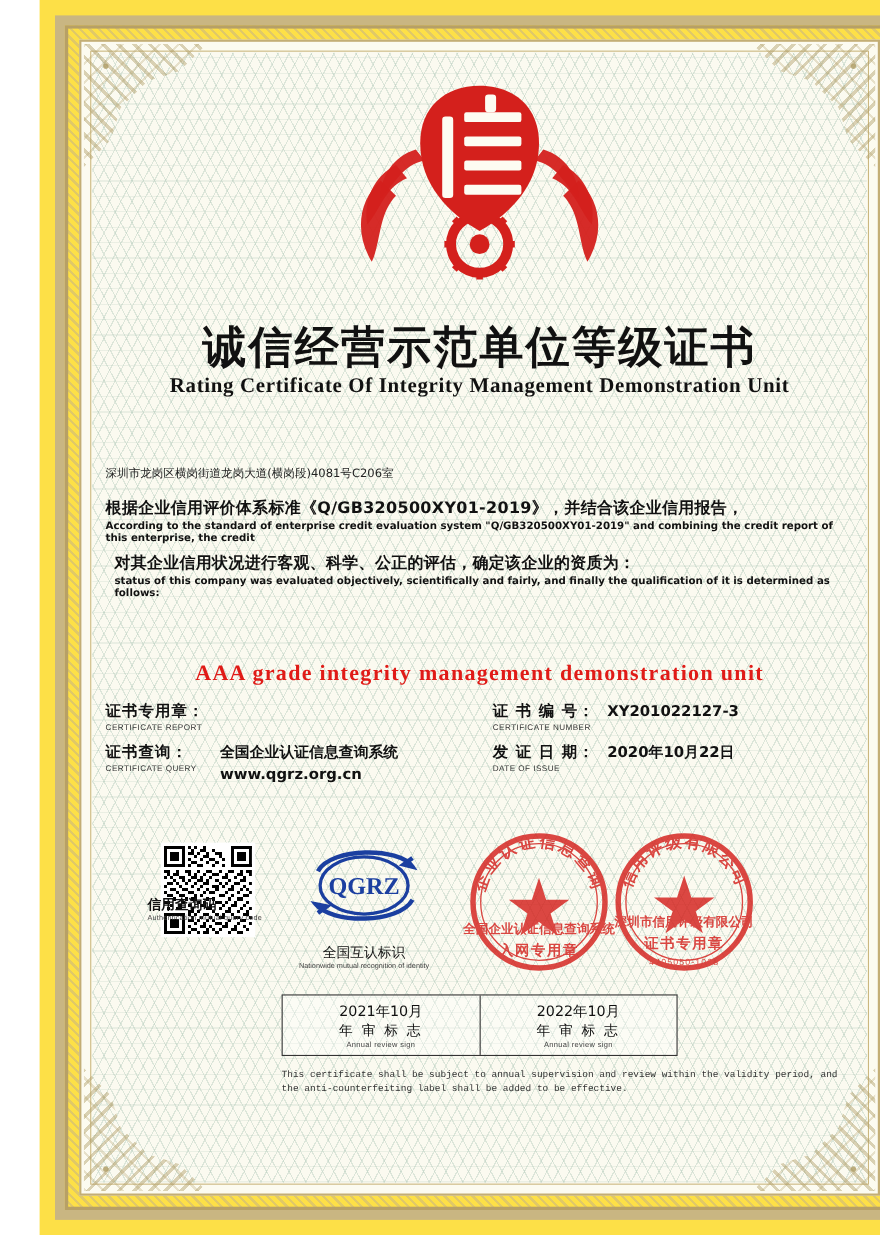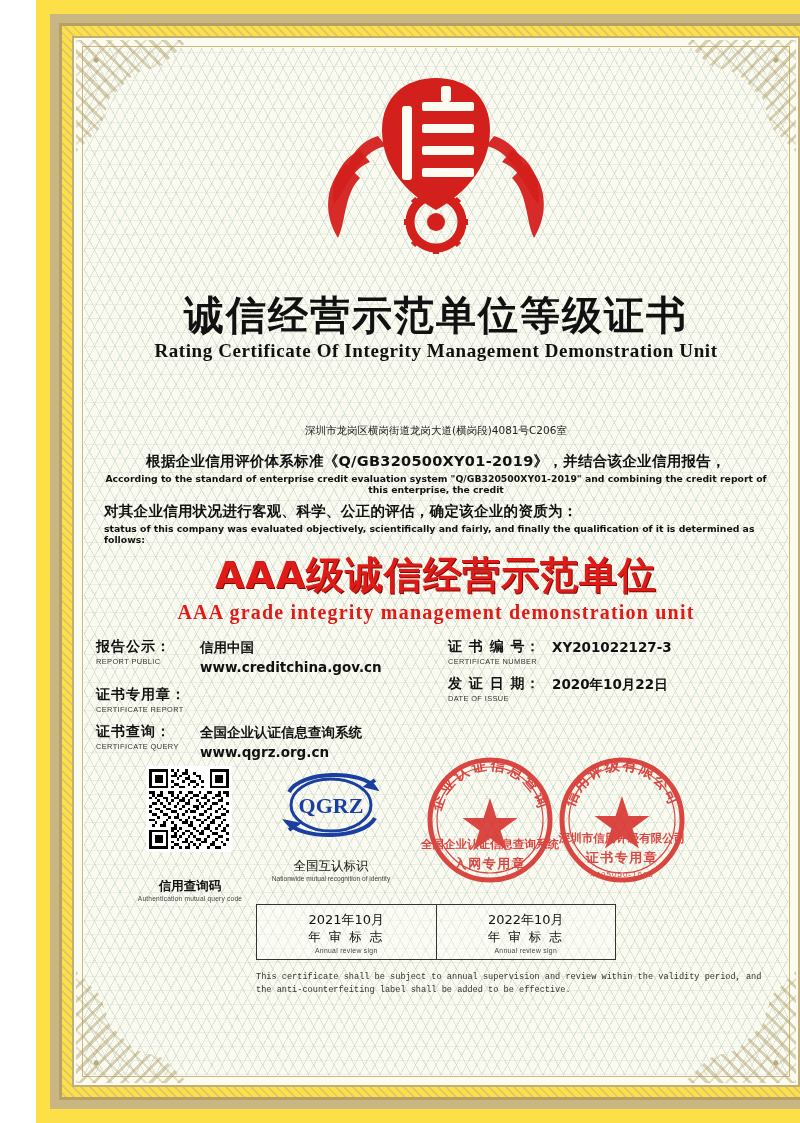--- a/index.html
+++ b/index.html
@@ -89,39 +89,39 @@
   }
   .company {
     position: absolute; left: 0; right: 0; top: 332px;
     text-align: center;
     font-family: "DejaVu Sans", sans-serif;
     font-size: 21px; font-weight: bold; color: #111;
     letter-spacing: 1px;
   }
   .address {
     position: absolute; left: 0; right: 0; top: 368px;
-    text-align: center;
+    text-align: left;
     font-family: "DejaVu Sans", sans-serif;
     font-size: 10.5px; color: #222;
   }
   .para {
     position: absolute; left: 0; right: 0;
     color: #111;
   }
   .para .cn {
     font-family: "DejaVu Sans", sans-serif;
     font-size: 14.5px; font-weight: bold;
     letter-spacing: .3px;
   }
   .para .en {
     font-family: "DejaVu Sans", sans-serif;
     font-size: 9.3px; font-weight: bold;
     letter-spacing: 0px; margin-top: 2px;
   }
-  .p1 { top: 396px; text-align: center; }
+  .p1 { top: 396px; }
   .p2 { top: 446px; text-align: left; padding-left: 8px; }
 
   .grade-cn {
     position: absolute; left: 0; right: 0; top: 494px;
     text-align: center;
     font-family: "DejaVu Sans", sans-serif;
     font-size: 38px; font-weight: bold;
     color: #e01b17;
     letter-spacing: 1px;
     text-shadow: 1px 1px 0 #7d0b08;
@@ -166,22 +166,22 @@
   .val .line2 { display: block; }
 
   
   .qr {
     position: absolute; left: 50px; top: 710px;
     width: 86px; height: 86px;
     background: #fff;
     padding: 3px;
   }
   .qr-caption {
-    position: absolute; left: 38px; top: 822px; width: 112px;
-    text-align: center;
+    position: absolute; left: 38px; top: 758px; width: 112px;
+    text-align: left;
   }
   .qr-caption .cn {
     display:block;
     font-family: "DejaVu Sans", sans-serif;
     font-size: 12.5px; font-weight: bold; color: #111;
   }
   .qr-caption .en {
     display:block;
     font-family: "Liberation Sans", sans-serif;
     font-size: 6.6px; color: #444; letter-spacing: .2px;
@@ -307,36 +307,25 @@
 
     <div class="para p1">
       <div class="cn">根据企业信用评价体系标准《Q/GB320500XY01-2019》，并结合该企业信用报告，</div>
       <div class="en">According to the standard of enterprise credit evaluation system "Q/GB320500XY01-2019" and combining the credit report of this enterprise, the credit</div>
     </div>
     <div class="para p2">
       <div class="cn">对其企业信用状况进行客观、科学、公正的评估，确定该企业的资质为：</div>
       <div class="en">status of this company was evaluated objectively, scientifically and fairly, and finally the qualification of it is determined as follows:</div>
     </div>
 
-    <div class="grade-cn">AAA级诚信经营示范单位</div>
     <div class="grade-en">AAA grade integrity management demonstration unit</div>
 
     <div class="info">
       <div class="info-col left">
 
-        <div class="info-row">
-          <div class="lbl">
-            <span class="cn">报告公示：</span>
-            <span class="en">REPORT PUBLIC</span>
-          </div>
-          <div class="val">
-            <span>信用中国</span>
-            <span class="line2">www.creditchina.gov.cn</span>
-          </div>
-        </div>
 
         <div class="info-row">
           <div class="lbl">
             <span class="cn">证书专用章：</span>
             <span class="en">CERTIFICATE REPORT</span>
           </div>
         </div>
 
         <div class="info-row">
           <div class="lbl">

